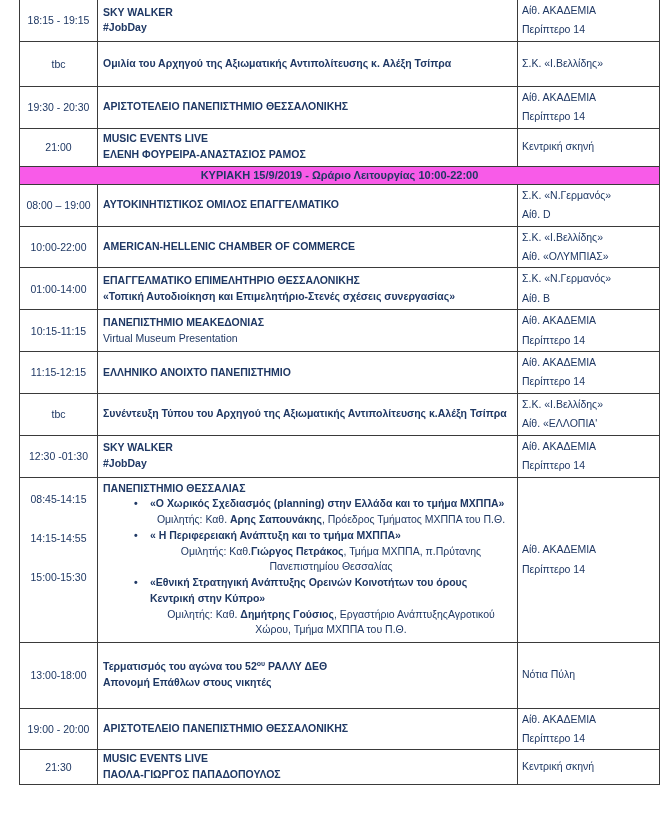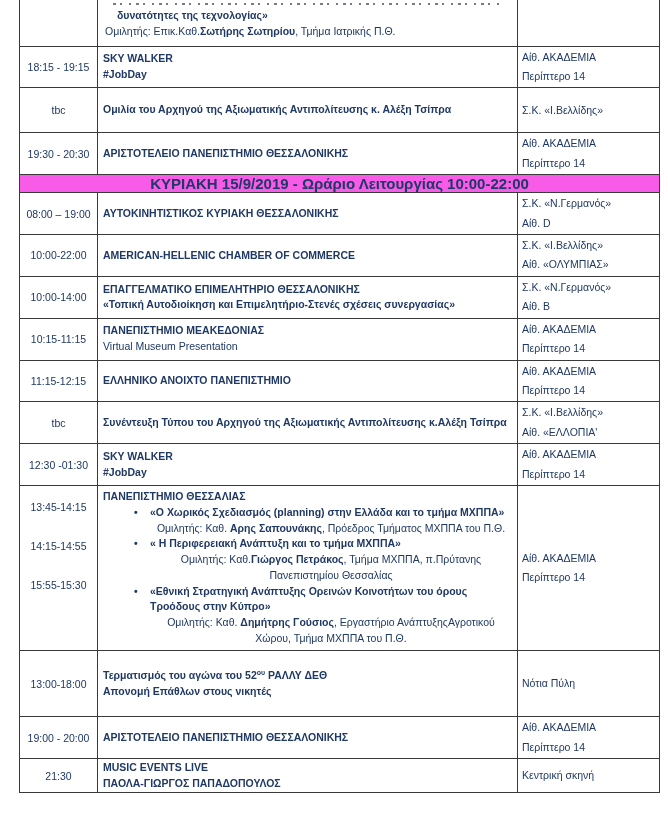--- a/index.html
+++ b/index.html
@@ -34,50 +34,41 @@
   .eline{line-height:1.5;}
   .eline.center{}
   .eline.left{text-align:left;}
   .eline.b, .eline b{font-weight:bold;}
   .eline.bullet{position:relative;padding-left:47px;font-weight:bold;text-align:left;}
   .eline.bullet::before{content:"\2022";position:absolute;left:31px;top:0;font-weight:bold;}
   .eline.bcont{padding-left:47px;text-align:center;}
   sup{font-size:7px;vertical-align:super;line-height:0;}
   .day{
     background:var(--pink);text-align:center;font-weight:bold;
-    color:var(--ink);font-size:15px;
+    color:var(--ink);font-size:11px;
   }
   .frag{
     height:2px;margin:0 8px 3px 10px;opacity:.75;
     background:repeating-linear-gradient(90deg,
       #4a4a6e 0 3px, transparent 3px 7px,
       #4a4a6e 7px 9px, transparent 9px 16px,
       #4a4a6e 16px 18px, transparent 18px 23px);
   }
 </style>
 </head>
 <body>
 
 <div class="page">
   <table class="schedule">
     <colgroup>
       <col style="width:78px">
       <col style="width:420px">
       <col style="width:142px">
     </colgroup>
     <tbody>
-        <tr style="height: 46px;">
-          <td class="c-time"></td>
-          <td class="c-event vtop" style="line-height: 1.95;">
-            <div class="frag"></div>
-            <div class="eline left b" style="padding-left: 14px;"><span>δυνατότητες της τεχνολογίας»</span></div>
-            <div class="eline left" style="padding-left: 2px;"><span>Ομιλητής: Επικ.Καθ.</span><b>Σωτήρης Σωτηρίου</b><span>, Τμήμα Ιατρικής Π.Θ.</span></div>
-          </td>
-          <td class="c-loc"></td>
-        </tr>
         <tr style="height: 39px;">
           <td class="c-time">
             <div class="tline">18:15 - 19:15</div>
           </td>
           <td class="c-event">
             <div class="eline center b"><span>SKY WALKER</span></div>
             <div class="eline center b"><span>#JobDay</span></div>
           </td>
           <td class="c-loc">
             <div class="lline">Αίθ. ΑΚΑΔΕΜΙΑ</div>
@@ -100,50 +91,62 @@
             <div class="tline">19:30 - 20:30</div>
           </td>
           <td class="c-event">
             <div class="eline center b"><span>ΑΡΙΣΤΟΤΕΛΕΙΟ ΠΑΝΕΠΙΣΤΗΜΙΟ ΘΕΣΣΑΛΟΝΙΚΗΣ</span></div>
           </td>
           <td class="c-loc">
             <div class="lline">Αίθ. ΑΚΑΔΕΜΙΑ</div>
             <div class="lline">Περίπτερο 14</div>
           </td>
         </tr>
+        <tr style="height: 38px;">
+          <td class="c-time">
+            <div class="tline">21:00</div>
+          </td>
+          <td class="c-event">
+            <div class="eline center b"><span>MUSIC EVENTS LIVE</span></div>
+            <div class="eline center b"><span>ΕΛΕΝΗ ΦΟΥΡΕΙΡΑ-ΑΝΑΣΤΑΣΙΟΣ ΡΑΜΟΣ</span></div>
+          </td>
+          <td class="c-loc">
+            <div class="lline">Κεντρική σκηνή</div>
+          </td>
+        </tr>
         <tr style="height: 18px;">
           <td colspan="3" class="day">ΚΥΡΙΑΚΗ 15/9/2019 - Ωράριο Λειτουργίας 10:00-22:00</td>
         </tr>
         <tr style="height: 38px;">
           <td class="c-time">
             <div class="tline">08:00 – 19:00</div>
           </td>
           <td class="c-event">
-            <div class="eline center b"><span>ΑΥΤΟΚΙΝΗΤΙΣΤΙΚΟΣ ΚΥΡΙΑΚΗ ΘΕΣΣΑΛΟΝΙΚΗΣ</span></div>
+            <div class="eline center b"><span>ΑΥΤΟΚΙΝΗΤΙΣΤΙΚΟΣ ΟΜΙΛΟΣ ΕΠΑΓΓΕΛΜΑΤΙΚΟ</span></div>
           </td>
           <td class="c-loc">
             <div class="lline">Σ.Κ. «Ν.Γερμανός»</div>
             <div class="lline">Αίθ. D</div>
           </td>
         </tr>
         <tr style="height: 39px;">
           <td class="c-time">
             <div class="tline">10:00-22:00</div>
           </td>
           <td class="c-event">
             <div class="eline center b"><span>AMERICAN-HELLENIC CHAMBER OF COMMERCE</span></div>
           </td>
           <td class="c-loc">
             <div class="lline">Σ.Κ. «Ι.Βελλίδης»</div>
             <div class="lline">Αίθ. «ΟΛΥΜΠΙΑΣ»</div>
           </td>
         </tr>
         <tr style="height: 40px;">
           <td class="c-time">
-            <div class="tline">10:00-14:00</div>
+            <div class="tline">01:00-14:00</div>
           </td>
           <td class="c-event">
             <div class="eline center b"><span>ΕΠΑΓΓΕΛΜΑΤΙΚΟ ΕΠΙΜΕΛΗΤΗΡΙΟ ΘΕΣΣΑΛΟΝΙΚΗΣ</span></div>
             <div class="eline center b"><span>«Τοπική Αυτοδιοίκηση και Επιμελητήριο-Στενές σχέσεις συνεργασίας»</span></div>
           </td>
           <td class="c-loc">
             <div class="lline">Σ.Κ. «Ν.Γερμανός»</div>
             <div class="lline">Αίθ. B</div>
           </td>
         </tr>
@@ -192,31 +195,31 @@
             <div class="eline center b"><span>SKY WALKER</span></div>
             <div class="eline center b"><span>#JobDay</span></div>
           </td>
           <td class="c-loc">
             <div class="lline">Αίθ. ΑΚΑΔΕΜΙΑ</div>
             <div class="lline">Περίπτερο 14</div>
           </td>
         </tr>
         <tr style="height: 165px;">
           <td class="c-time spread">
-            <div class="tline">13:45-14:15</div>
+            <div class="tline">08:45-14:15</div>
             <div class="tline">14:15-14:55</div>
-            <div class="tline">15:55-15:30</div>
+            <div class="tline">15:00-15:30</div>
           </td>
           <td class="c-event vtop" style="line-height: 1.47;">
             <div class="eline center b"><span>ΠΑΝΕΠΙΣΤΗΜΙΟ ΘΕΣΣΑΛΙΑΣ</span></div>
             <div class="eline bullet"><span>«Ο Χωρικός Σχεδιασμός (planning) στην Ελλάδα και το τμήμα ΜΧΠΠΑ»</span></div>
             <div class="eline bcont"><span>Ομιλητής: Καθ. </span><b>Αρης Σαπουνάκης</b><span>, Πρόεδρος Τμήματος ΜΧΠΠΑ του Π.Θ.</span></div>
             <div class="eline bullet"><span>« Η Περιφερειακή Ανάπτυξη και το τμήμα ΜΧΠΠΑ»</span></div>
             <div class="eline bcont"><span>Ομιλητής: Καθ.</span><b>Γιώργος Πετράκος</b><span>, Τμήμα ΜΧΠΠΑ, π.Πρύτανης Πανεπιστημίου Θεσσαλίας</span></div>
-            <div class="eline bullet"><span>«Εθνική Στρατηγική Ανάπτυξης Ορεινών Κοινοτήτων του όρους Τροόδους στην Κύπρο»</span></div>
+            <div class="eline bullet"><span>«Εθνική Στρατηγική Ανάπτυξης Ορεινών Κοινοτήτων του όρους Κεντρική στην Κύπρο»</span></div>
             <div class="eline bcont"><span>Ομιλητής: Καθ. </span><b>Δημήτρης Γούσιος</b><span>, Εργαστήριο ΑνάπτυξηςΑγροτικού Χώρου, Τμήμα ΜΧΠΠΑ του Π.Θ.</span></div>
           </td>
           <td class="c-loc">
             <div class="lline">Αίθ. ΑΚΑΔΕΜΙΑ</div>
             <div class="lline">Περίπτερο 14</div>
           </td>
         </tr>
         <tr style="height: 66px;">
           <td class="c-time">
             <div class="tline">13:00-18:00</div>

